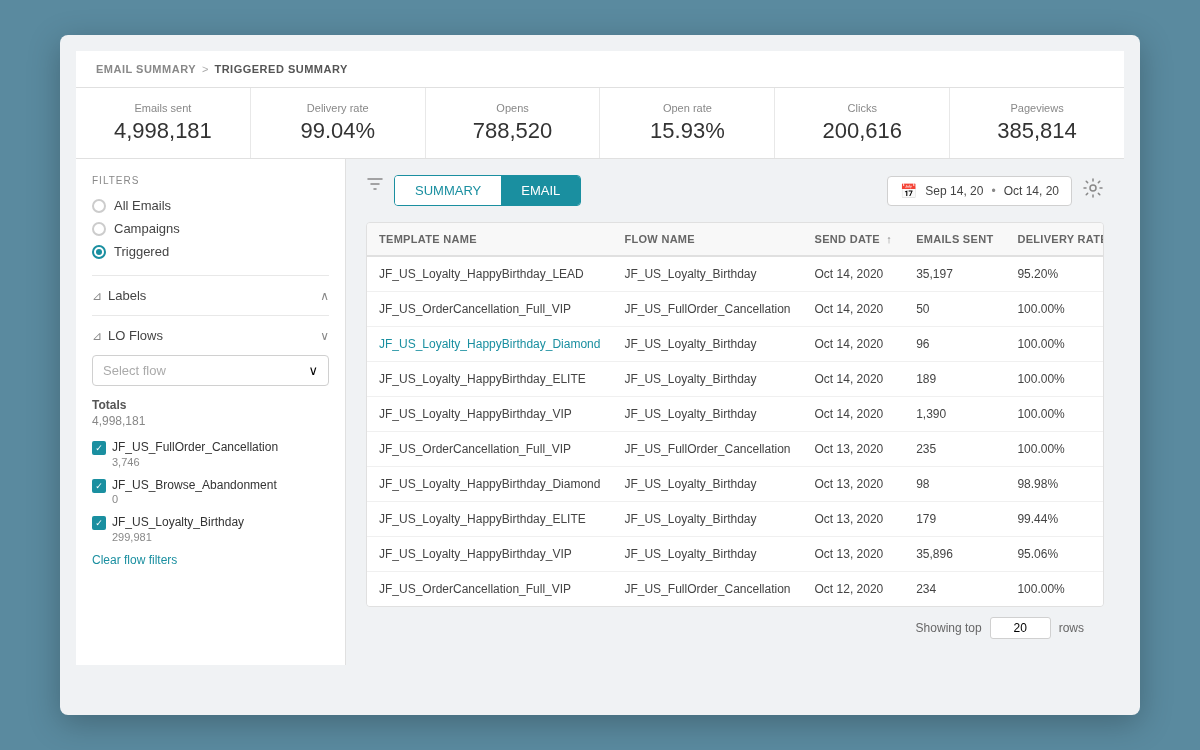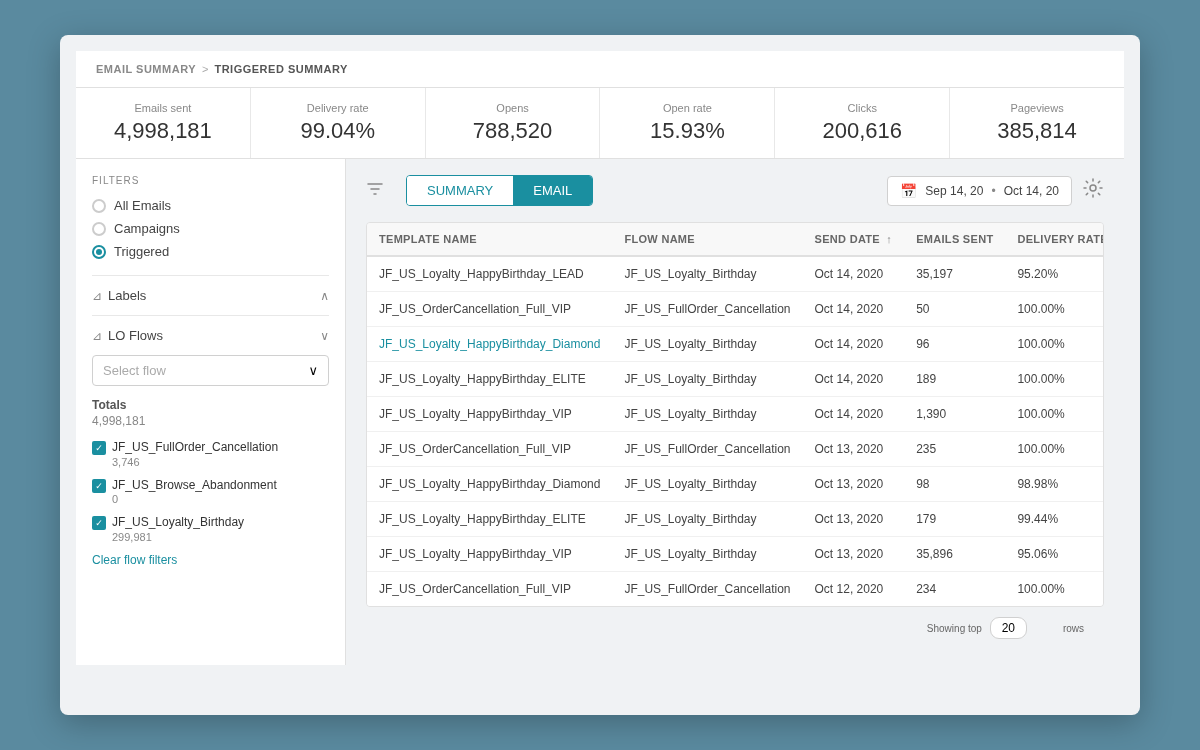--- a/index.html
+++ b/index.html
@@ -230,22 +230,22 @@
       flex-direction: column;
     }
     .toolbar {
       display: flex;
       align-items: center;
       justify-content: space-between;
       margin-bottom: 16px;
     }
     .toolbar-left {
       display: flex;
-      align-items: center;
-      gap: 22px;
+      align-items: flex-start;
+      gap: 10px;
     }
     .filter-btn {
       color: #888;
       font-size: 16px;
       cursor: pointer;
     }
     .tab-group {
       display: flex;
       border: 1px solid #1a8fa0;
       border-radius: 4px;
@@ -339,29 +339,28 @@
     }
     .footer-bar {
       display: flex;
       align-items: center;
       justify-content: flex-end;
       padding: 10px 20px;
       background: #f0f2f4;
       gap: 8px;
     }
     .showing-text {
-      font-size: 10px;
+      font-size: 12px;
       color: #666;
-      margin-left: 28px;
     }
     .rows-input {
       border: 1px solid #d0d0d0;
-      border-radius: 9px;
+      border-radius: 3px;
       padding: 3px 8px;
-      width: 37px;
+      width: 61px;
       text-align: center;
       font-size: 12px;
     }
   </style>
 </head>
 <body>
 
 <div class="window">
 
   <div class="breadcrumb-bar">

